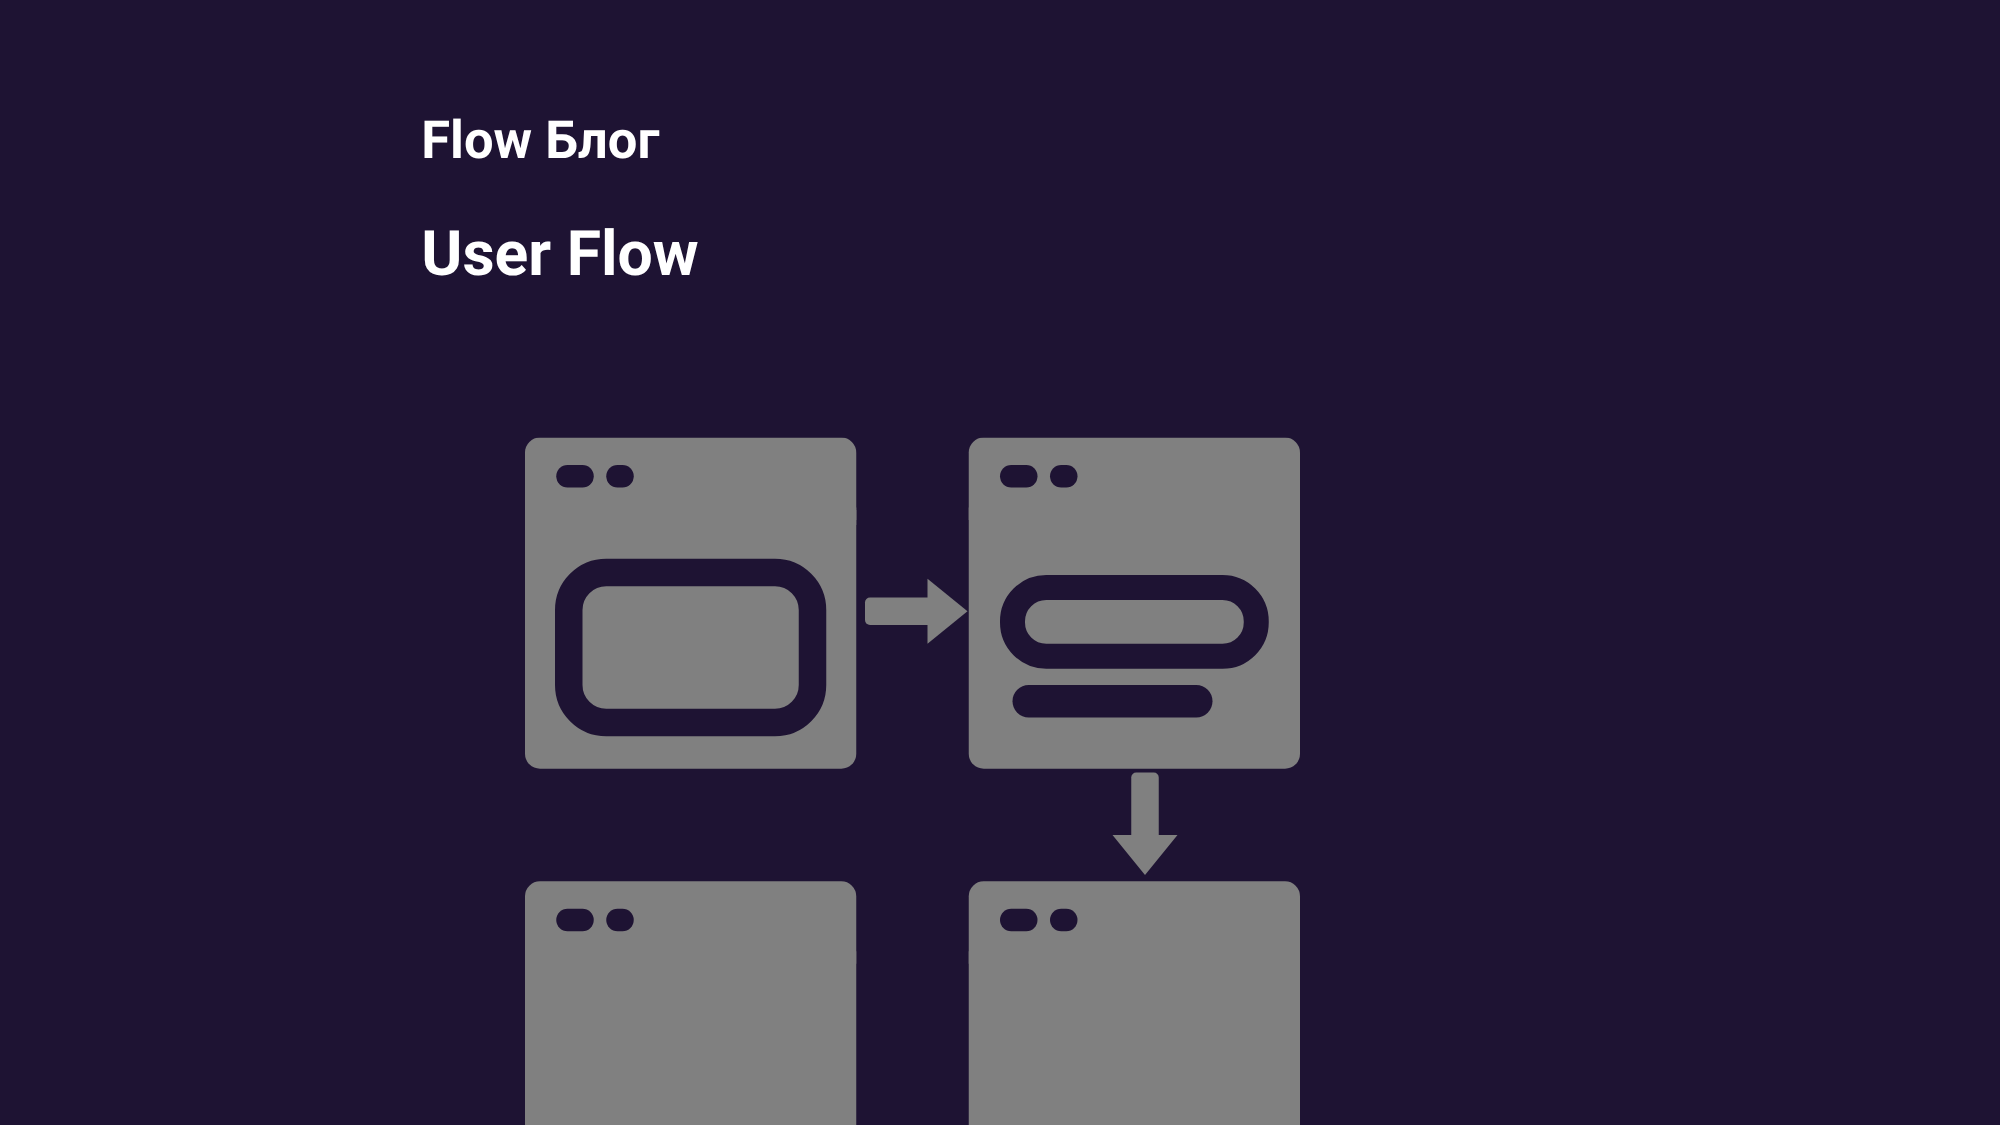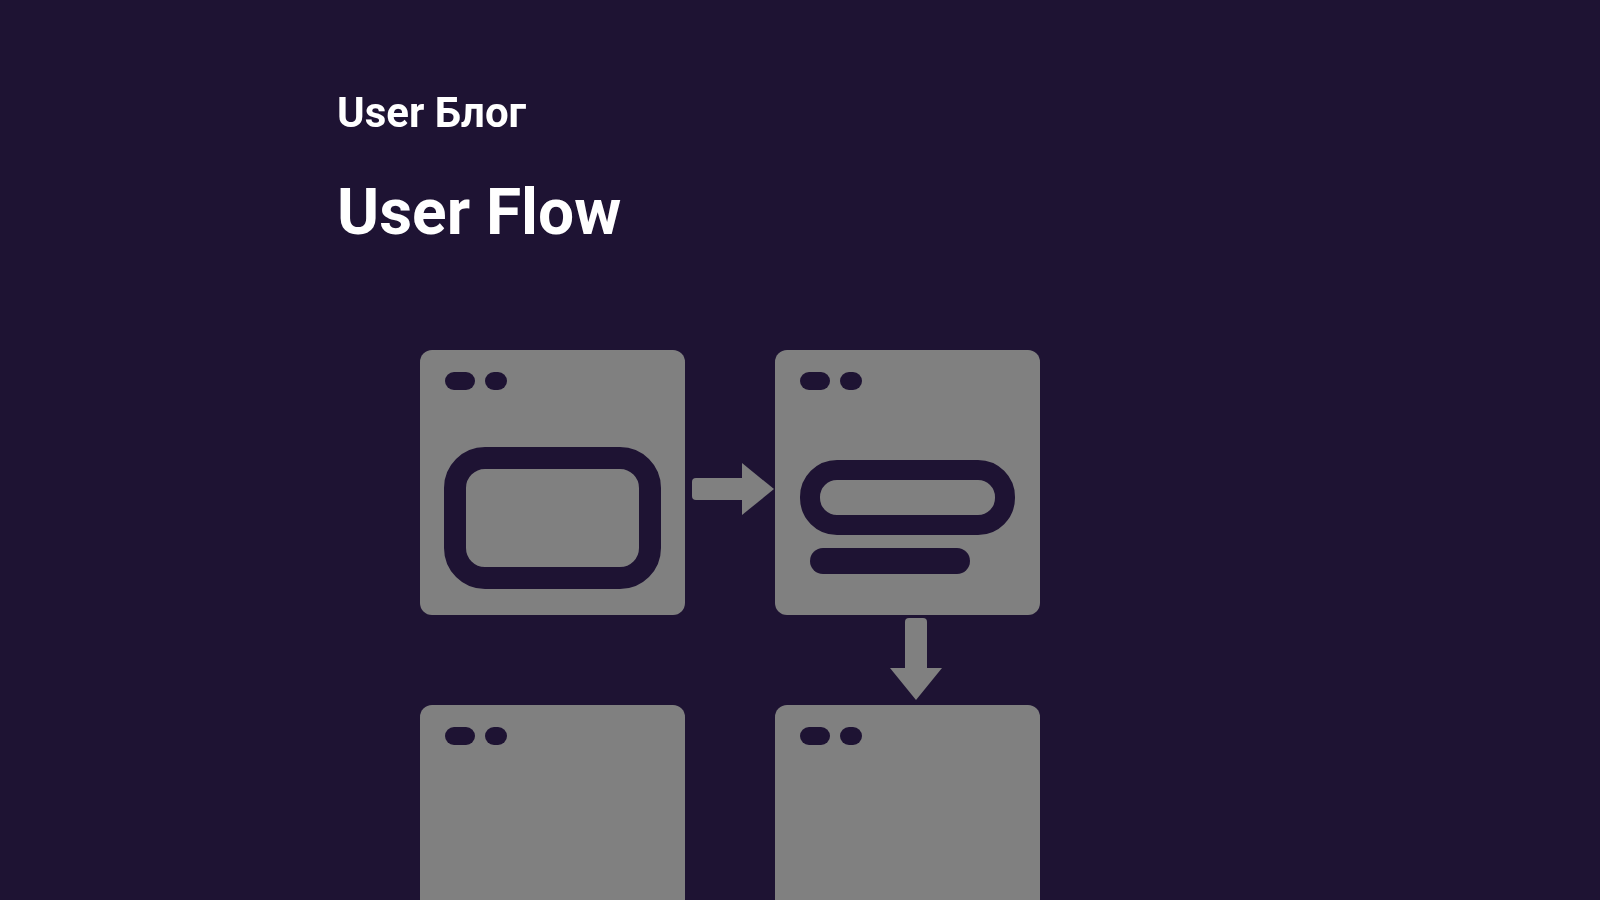--- a/index.html
+++ b/index.html
@@ -21,33 +21,33 @@
       left: 337px;
       color: #ffffff;
       font-size: 42px;
       font-weight: 700;
     }
     .title {
       position: absolute;
       top: 175px;
       left: 337px;
       color: #ffffff;
-      font-size: 64px;
+      font-size: 50px;
       font-weight: 700;
     }
     .diagram {
       position: absolute;
       top: 350px;
       left: 420px;
     }
   </style>
 </head>
 <body>
 
-<div class="subtitle">User Блог</div>
+<div class="subtitle">Flow Блог</div>
 <div class="title">User Flow</div>
 
 <div class="diagram">
   <svg width="640" height="550" viewBox="0 0 640 550" xmlns="http://www.w3.org/2000/svg">
 
     <g>
       <rect x="0" y="0" width="265" height="265" rx="12" fill="#808080"></rect>
 
       <rect x="25" y="22" width="30" height="18" rx="9" fill="#1e1333"></rect>
       <rect x="65" y="22" width="22" height="18" rx="9" fill="#1e1333"></rect>

